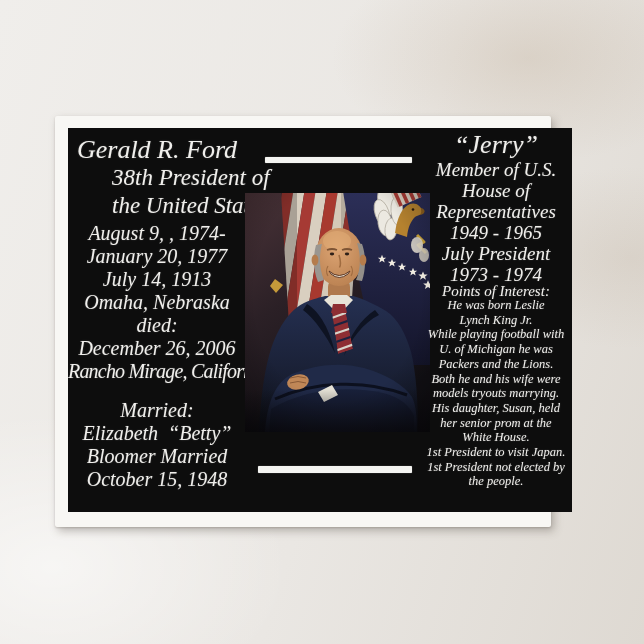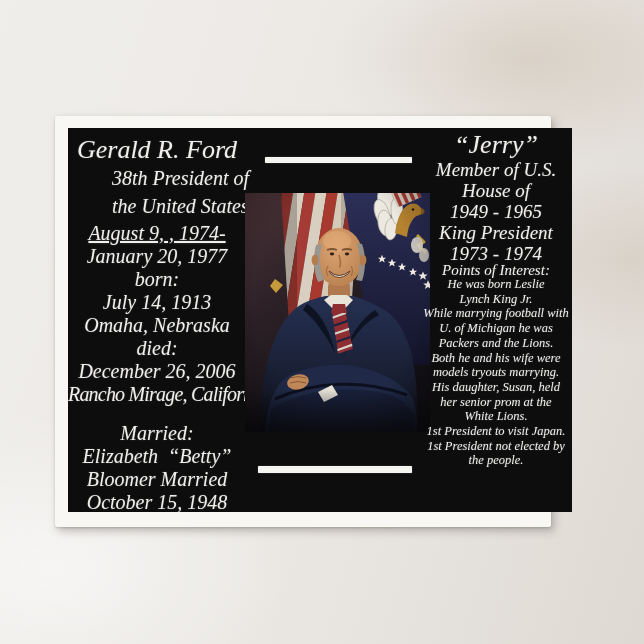--- a/index.html
+++ b/index.html
@@ -20,23 +20,23 @@
   }
   .black-panel{
     position:absolute;left:13px;top:12px;width:504px;height:384px;
     background:#0d0d0d;overflow:hidden;
   }
   .col{position:absolute;top:0;text-align:center;color:#f0efec;font-style:italic;}
   .col div{white-space:pre;text-shadow:0 0 2px rgba(250,250,250,0.22);}
   .col-left{left:0;width:178px;}
   .col-right{left:352px;width:152px;}
   .l-title{font-size:26px;line-height:29px;margin-top:7px;}
-  .l-sub{font-size:20px;line-height:28px;margin-left:44px;}
+  .l-sub{font-size:23px;line-height:28px;margin-left:44px;}
   .l-body{font-size:20px;line-height:23px;}
-  .mt2{margin-top:2px;text-decoration:underline;}
+  .mt2{margin-top:2px;}
   .mt6{margin-top:16px;}
   .tight{letter-spacing:-0.8px;}
   .r-title{font-size:26px;line-height:28px;margin-top:3px;}
   .r-bio{font-size:19px;line-height:21px;}
   .r-pts-head{font-size:15px;line-height:13px;}
   .r-pt{font-size:12.5px;line-height:14.7px;}
   .rule{position:absolute;background:#f4f4f1;border-radius:1px;box-shadow:0 0 1px rgba(255,255,255,0.6);}
   .rule-top{left:197px;top:29px;width:147px;height:6px;}
   .rule-bottom{left:190px;top:338px;width:154px;height:7px;}
   .photo{position:absolute;left:177px;top:65px;width:185px;height:239px;}
@@ -48,21 +48,20 @@
 <div class="scene">
   <div class="postcard">
     <div class="black-panel">
 
       <div class="col col-left">
         <div class="l-title">Gerald R. Ford</div>
         <div class="l-sub">38th President of</div>
         <div class="l-sub">the United States</div>
         <div class="l-body mt2">August 9, , 1974-</div>
         <div class="l-body">January 20, 1977</div>
-        <div class="l-body">born:</div>
         <div class="l-body">July 14, 1913</div>
         <div class="l-body">Omaha, Nebraska</div>
         <div class="l-body">died:</div>
         <div class="l-body">December 26, 2006</div>
         <div class="l-body tight">Rancho Mirage, California</div>
         <div class="l-body mt6">Married:</div>
         <div class="l-body">Elizabeth  “Betty”</div>
         <div class="l-body">Bloomer Married</div>
         <div class="l-body">October 15, 1948</div>
       </div>
@@ -211,34 +210,35 @@
 
           <rect x="0" y="196" width="185" height="43" fill="url(#fadeG)"></rect>
           <rect width="185" height="239" fill="url(#vignG)"></rect>
         </svg>
       </div>
 
       <div class="col col-right">
         <div class="r-title">“Jerry”</div>
         <div class="r-bio">Member of U.S.</div>
         <div class="r-bio">House of</div>
+        <div class="r-bio">Representatives</div>
         <div class="r-bio">1949 - 1965</div>
-        <div class="r-bio">King President</div>
+        <div class="r-bio">July President</div>
         <div class="r-bio">1973 - 1974</div>
         <div class="r-pts-head">Points of Interest:</div>
         <div class="r-pt">He was born Leslie</div>
         <div class="r-pt">Lynch King Jr.</div>
-        <div class="r-pt">While marrying football with</div>
+        <div class="r-pt">While playing football with</div>
         <div class="r-pt">U. of Michigan he was</div>
         <div class="r-pt">Packers and the Lions.</div>
         <div class="r-pt">Both he and his wife were</div>
         <div class="r-pt">models tryouts marrying.</div>
         <div class="r-pt">His daughter, Susan, held</div>
         <div class="r-pt">her senior prom at the</div>
-        <div class="r-pt">White Lions.</div>
+        <div class="r-pt">White House.</div>
         <div class="r-pt">1st President to visit Japan.</div>
         <div class="r-pt">1st President not elected by</div>
         <div class="r-pt">the people.</div>
       </div>
 
     </div>
   </div>
 </div>
 
 </body></html>

